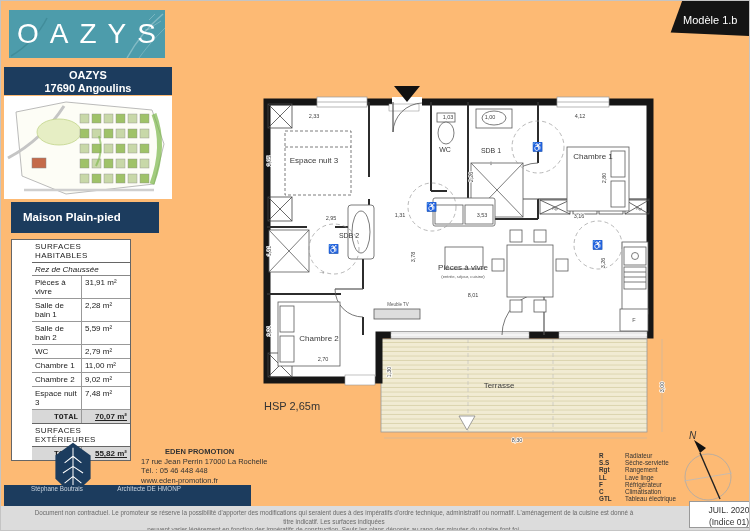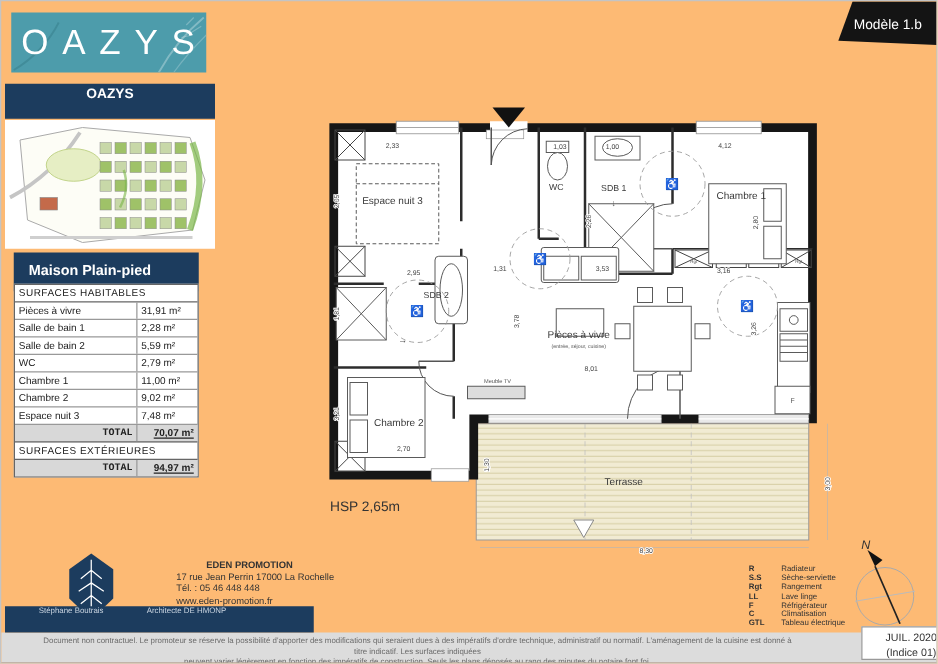--- a/index.html
+++ b/index.html
@@ -14,22 +14,22 @@
     clip-path:polygon(16% 0,100% 0,100% 100%,2% 90%);}
   #model-badge span{position:absolute;left:14px;top:13px;color:#fff;font-size:11px;}
 
   
   #side-header{position:absolute;left:3px;top:66px;width:168px;height:28px;background:#1c3c5e;color:#fff;
     text-align:center;font-weight:bold;font-size:11px;line-height:13px;padding-top:2px;box-sizing:border-box;}
   #site-map{position:absolute;left:3px;top:95px;width:168px;height:103px;background:#fff;}
   #maison-box{position:absolute;left:10px;top:201px;width:148px;height:31px;background:#1c3c5e;color:#fff;
     font-weight:bold;font-size:11.5px;line-height:31px;padding-left:12px;box-sizing:border-box;}
 
-  .surf-table{position:absolute;left:10px;top:226px;width:148px;border:1px solid #666;background:#fff;
-    font-size:8px;color:#222;box-sizing:border-box;}
+  .surf-table{position:absolute;left:10px;top:238px;width:120px;border:1px solid #666;background:#fff;
+    font-size:8px;color:#222;box-sizing:border-box;padding-left:20px;}
   .t-head{border-bottom:1px solid #666;padding:2px 3px;letter-spacing:.4px;}
   .t-rez{font-style:italic;border-bottom:1px solid #888;padding:1.5px 3px;}
   .t-row{display:flex;border-bottom:1px solid #999;}
   .t-row .lbl{flex:1;padding:2px 3px;border-right:1px solid #999;}
   .t-row .val{width:42px;text-align:left;padding:2px 3px;}
   .t-total{display:flex;background:#d8d8d8;font-weight:bold;border-bottom:1px solid #666;}
   .t-total .lbl{flex:1;text-align:right;padding:2px 3px;border-right:1px solid #999;font-family:Liberation Mono, monospace;}
   .t-total .val{width:42px;text-align:right;padding:2px 3px;text-decoration:underline;}
 
   
@@ -73,20 +73,21 @@
     </svg>
     <span id="logo-text">OAZYS</span>
   </div>
 
   <div id="model-badge">
     <span>Modèle 1.b</span>
   </div>
 
   <div id="side-header">
     <div>OAZYS</div>
+    <div>17690 Angoulins</div>
   </div>
 
   <div id="site-map">
     <svg id="site-svg" width="168" height="103" viewBox="0 0 168 103">
         <polygon points="12,16 62,6 148,14 160,48 150,88 62,98 18,80" fill="#fdfdf6" stroke="#aaa" stroke-width="0.8"></polygon>
         <path d="M4,62 Q38,44 60,10" stroke="#c5c5c5" stroke-width="3" fill="none"></path>
         <path d="M20,94 H150" stroke="#cfcfcf" stroke-width="2.5" fill="none"></path>
         <ellipse cx="55" cy="36" rx="22" ry="13" fill="#e6eec4" stroke="#c2d48a" stroke-width="0.8"></ellipse>
         <path d="M150,18 Q162,50 148,88" stroke="#7ab648" stroke-width="5" fill="none" opacity="0.7"></path>
         <rect x="28" y="62" width="14" height="10" fill="#c46a4a" stroke="#888" stroke-width="0.5"></rect>
@@ -121,20 +122,21 @@
         <rect x="124" y="78" width="9" height="9" fill="#c8d8a8" stroke="#8a8a8a" stroke-width="0.4"></rect>
         <rect x="136" y="78" width="9" height="9" fill="#9fc268" stroke="#8a8a8a" stroke-width="0.4"></rect>
         <path d="M95,40 Q100,55 92,70" stroke="#7ab648" stroke-width="2" fill="none" opacity="0.6"></path>
       </svg>
   </div>
 
   <div id="maison-box">Maison Plain-pied</div>
 
   <div class="surf-table">
     <div class="t-head">SURFACES HABITABLES</div>
+    <div class="t-rez">Rez de Chaussée</div>
     <div id="surf-rows">
         <div class="t-row">
           <span class="lbl">Pièces à vivre</span>
           <span class="val">31,91 m²</span>
         </div>
         <div class="t-row">
           <span class="lbl">Salle de bain 1</span>
           <span class="val">2,28 m²</span>
         </div>
         <div class="t-row">
@@ -158,21 +160,21 @@
           <span class="val">7,48 m²</span>
         </div>
       </div>
     <div class="t-total">
       <span class="lbl">TOTAL</span>
       <span class="val">70,07 m²</span>
     </div>
     <div class="t-head">SURFACES EXTÉRIEURES</div>
     <div class="t-total" style="border-bottom:none;">
       <span class="lbl">TOTAL</span>
-      <span class="val">94,97 m²</span>
+      <span class="val">55,82 m²</span>
     </div>
   </div>
 
   <svg id="plan" viewBox="248 80 424 368">
     <defs>
       <pattern id="deck" width="6" height="4.5" patternUnits="userSpaceOnUse">
         <rect width="6" height="4.5" fill="#f1ebd3"></rect>
         <line x1="0" y1="4" x2="6" y2="4" stroke="#d6cda4" stroke-width="0.8"></line>
       </pattern>
     </defs>

